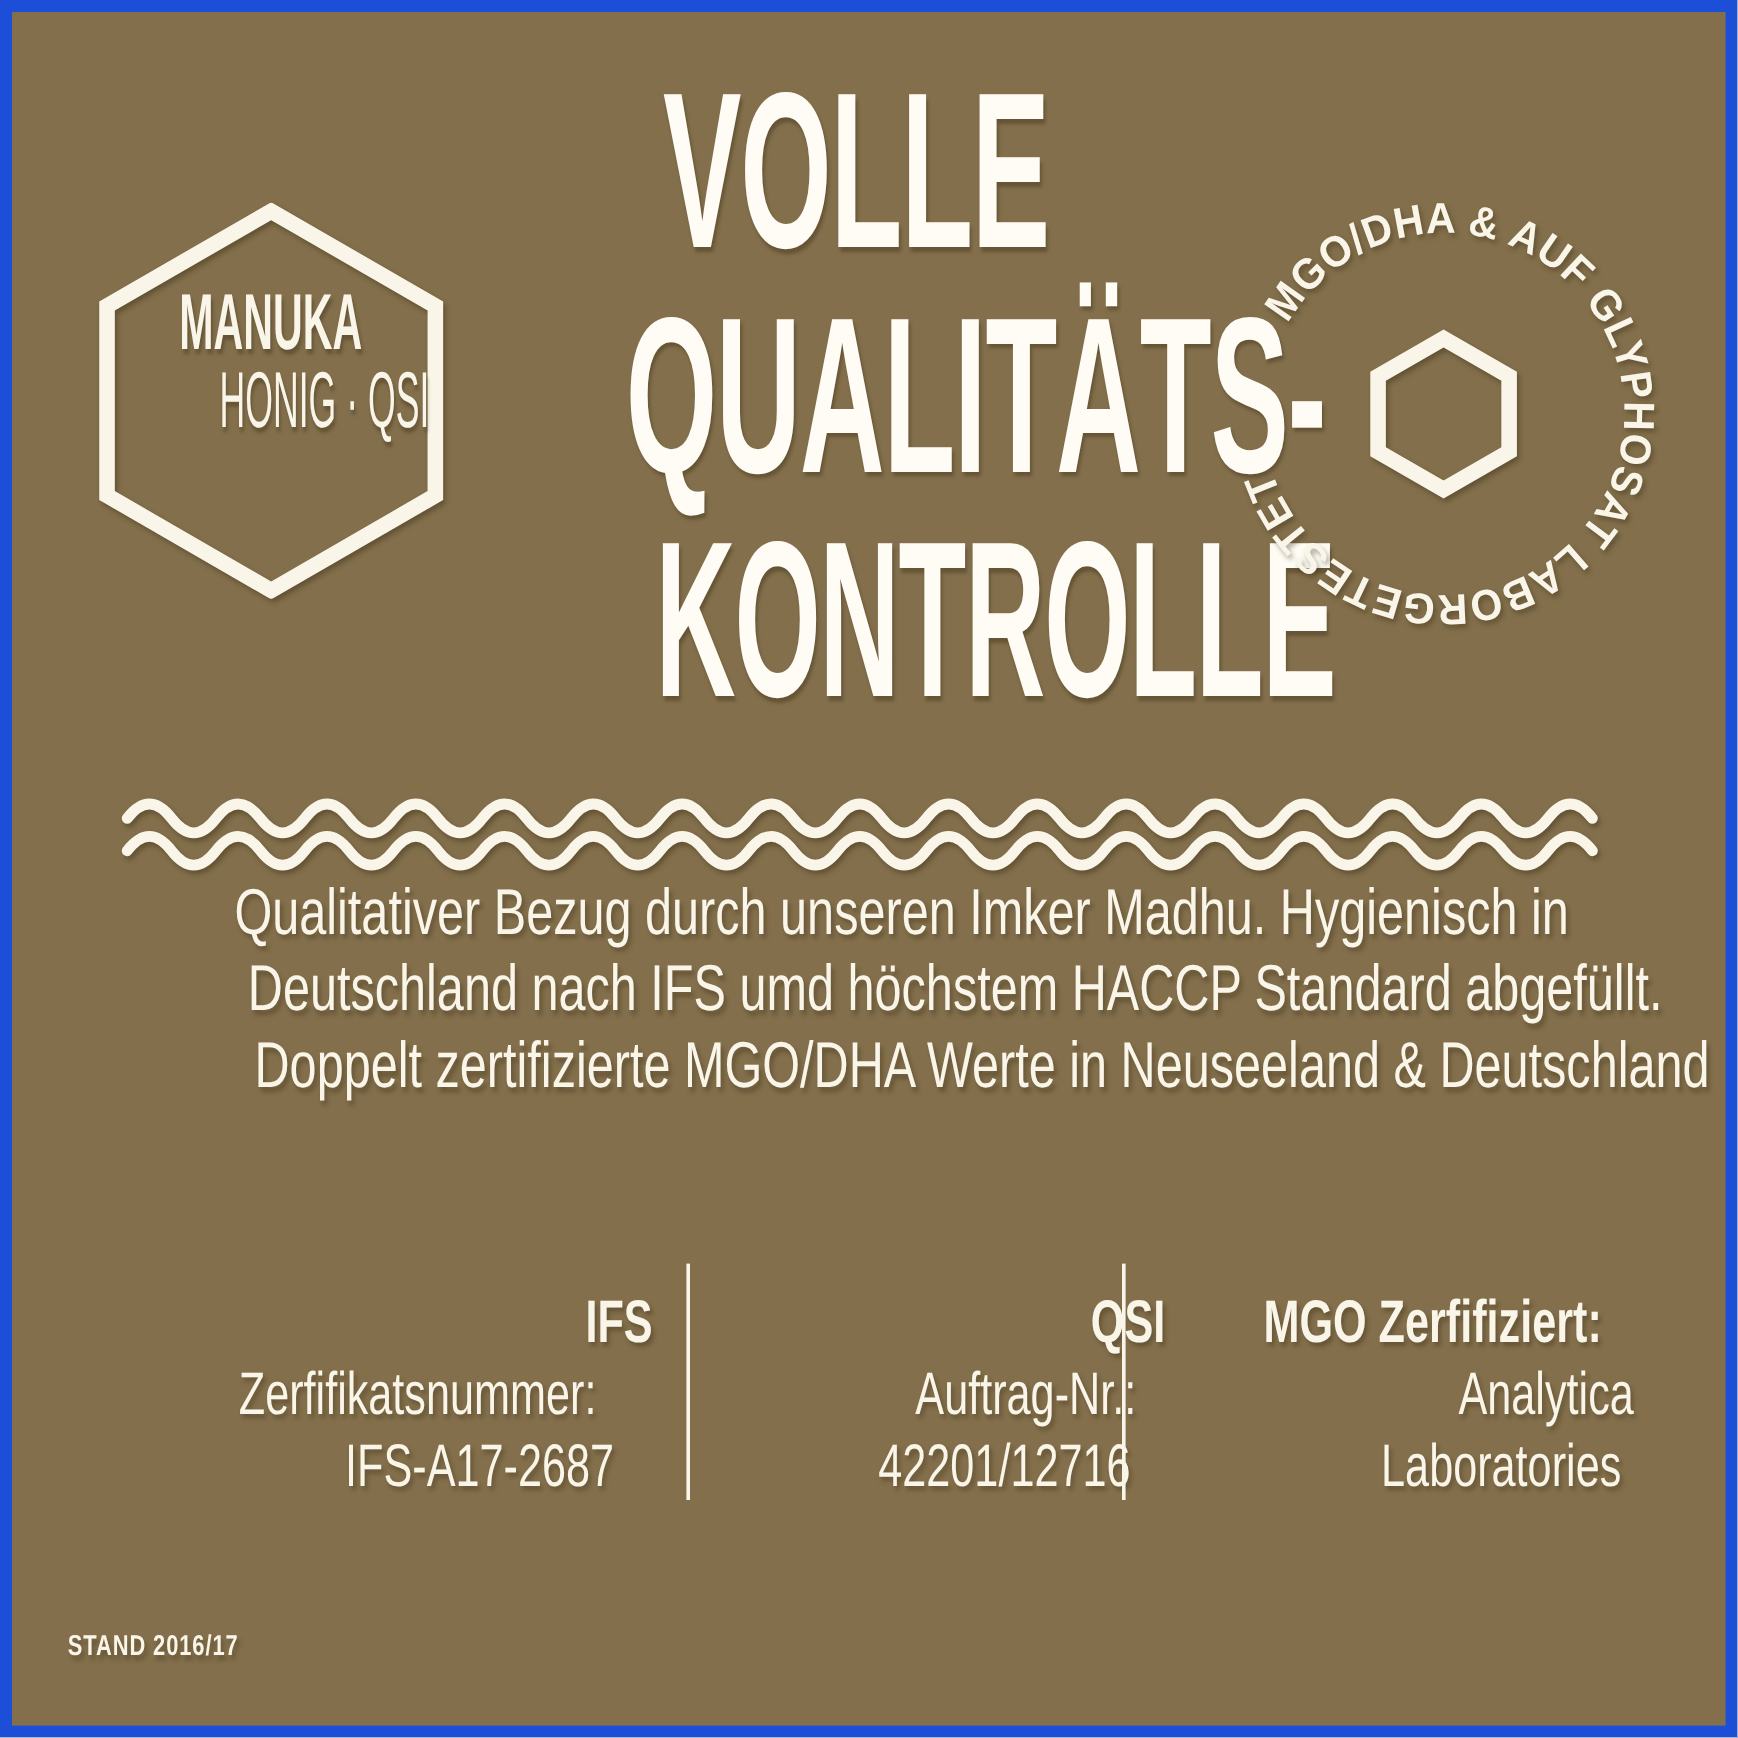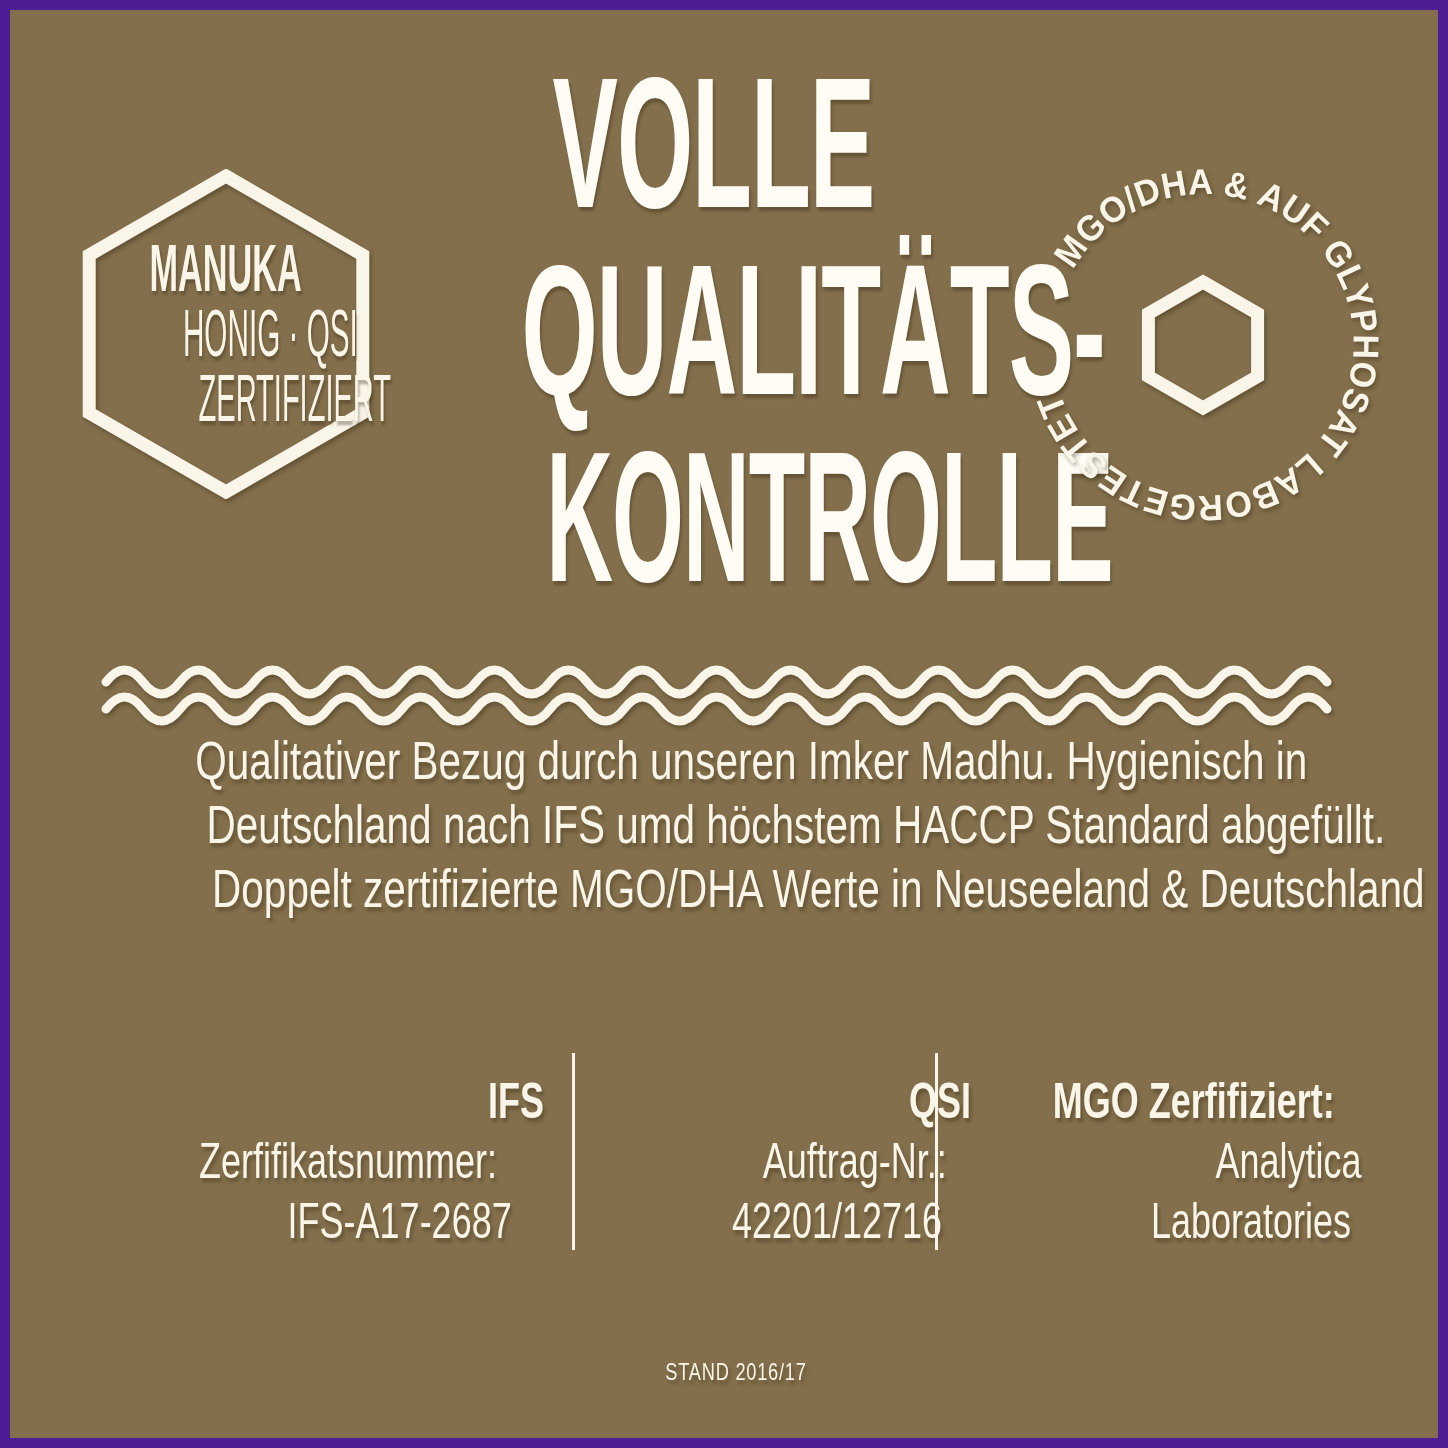--- a/index.html
+++ b/index.html
@@ -1,18 +1,18 @@
 <!DOCTYPE html>
 <html><head>
 <meta charset="utf-8">
 <title>Label</title>
 <style>
   html,body { margin:0; padding:0; background:#ffffff; }
   body { width:1448px; height:1448px; font-family:"Liberation Sans", sans-serif; }
-  .page { position:relative; width:1448px; height:1448px; background:#4c1d95; overflow:hidden; }
+  .page { position:relative; width:1448px; height:1448px; background:#1d4ed8; overflow:hidden; }
   .panel { position:absolute; inset:10px; background:#836F4B; overflow:hidden; }
   .abs { position:absolute; }
   .cream { color:#F9F5E8; }
   .white { color:#FEFCF4; }
   .ts { text-shadow: 3px 4px 4px rgba(46,33,14,0.35); }
   .svgshadow { filter: drop-shadow(2px 3px 2px rgba(46,33,14,0.38)); }
   .cx { display:inline-block; transform-origin:50% 50%; white-space:nowrap; }
 
   
   .hex-badge-svg { left:66px; top:159px; width:300px; height:330px; }
@@ -37,36 +37,35 @@
   .col { top:1061px; width:460px; text-align:right; font-size:50px; line-height:60px; }
   .col-title { font-weight:bold; }
   .col-ifs { left:85px; }
   .col-qsi { left:513px; }
   .col-mgo { left:920px; }
   .vrule { top:1043px; width:3px; height:197px; background:#F9F5E8; }
   .vrule1 { left:562px; }
   .vrule2 { left:925px; }
 
   
-  .footer { left:24px; top:1347px; width:1404px; text-align:center;
-            font-size:24px; line-height:30px; font-weight:normal; letter-spacing:1px; }
+  .footer { left:24px; top:1347px; width:1404px; 
+            font-size:24px; line-height:30px; font-weight:bold; letter-spacing:1px; }
 </style>
 </head>
 <body>
 
 <div class="page">
   <div class="panel">
 
     <svg class="abs hex-badge-svg svgshadow" viewBox="0 0 300 330">
       <polygon points="150,7 286.8,86 286.8,244 150,323 13.2,244 13.2,86" fill="none" stroke="#F9F5E8" stroke-width="13"></polygon>
     </svg>
     <div class="abs hex-badge-text cream ts">
       <div class="hex-l hex-l1"><span class="cx" style="transform:scaleX(0.52)">MANUKA</span></div>
       <div class="hex-l"><span class="cx" style="transform:scaleX(0.45)">HONIG · QSI</span></div>
-      <div class="hex-l"><span class="cx" style="transform:scaleX(0.44)">ZERTIFIZIERT</span></div>
     </div>
 
     <div class="abs headline white ts">
       <div><span class="cx" style="transform:scaleX(0.53)">VOLLE</span></div>
       <div><span class="cx" style="transform:scaleX(0.53)">QUALITÄTS-</span></div>
       <div><span class="cx" style="transform:scaleX(0.50)">KONTROLLE</span></div>
     </div>
 
     <svg class="circle-badge abs svgshadow" viewBox="0 0 420 420">
       <path id="circPath" d="M 80.1,135 A 150,150 0 1 1 339.9,285 A 150,150 0 1 1 80.1,135" fill="none" stroke="none"></path>

